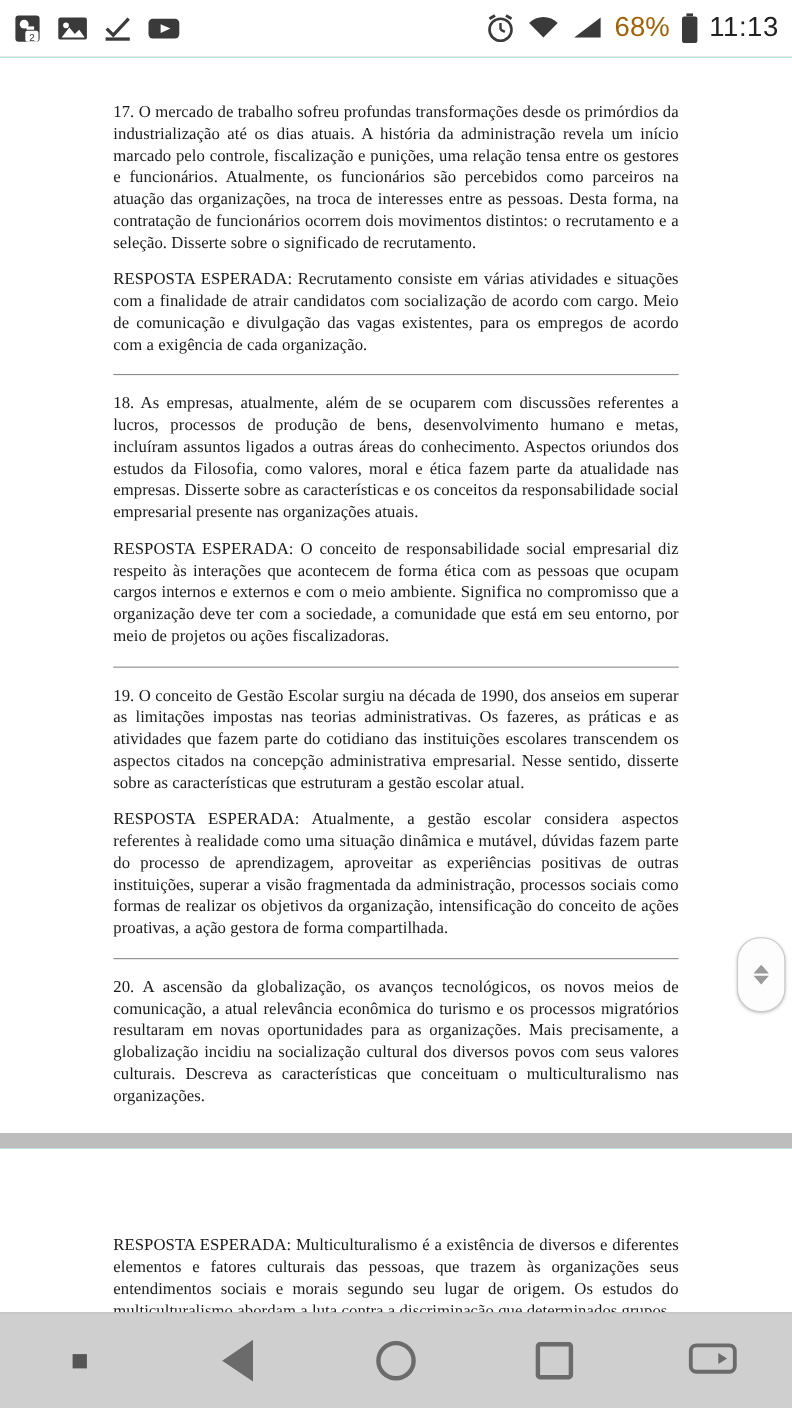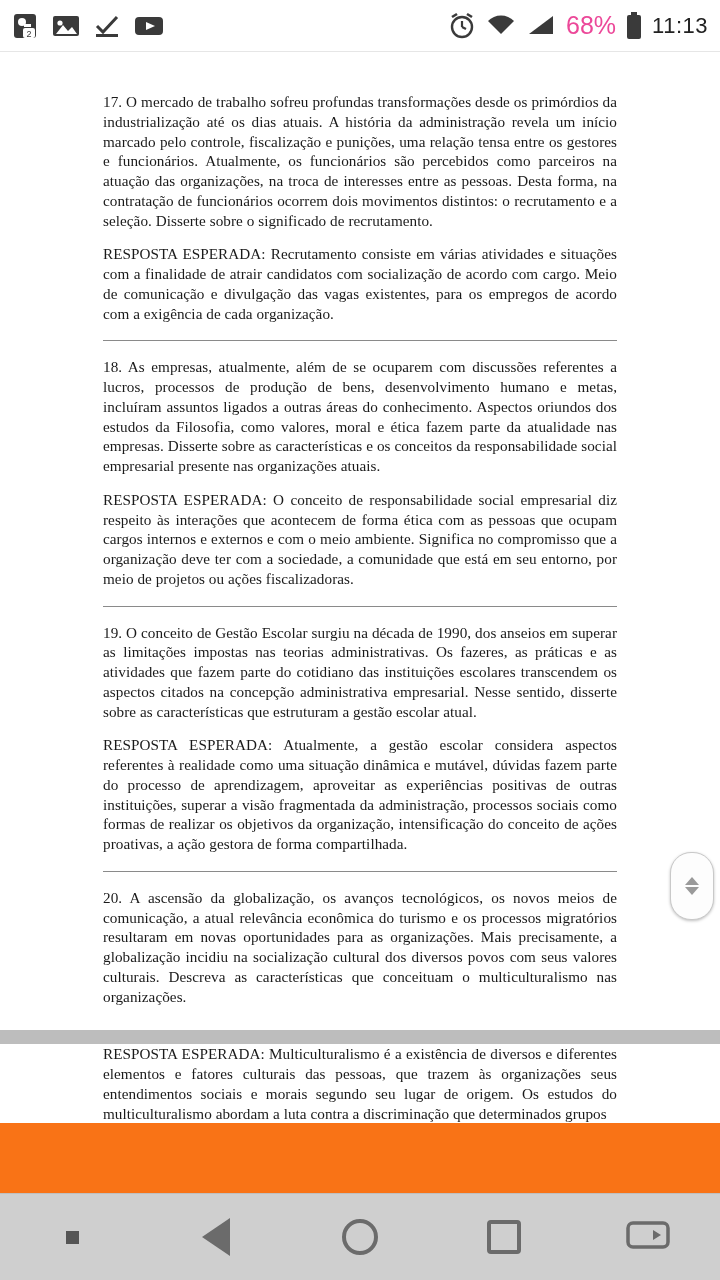--- a/index.html
+++ b/index.html
@@ -37,58 +37,59 @@
     gap: 10px;
   }
   .si {
     display: inline-flex;
     align-items: center;
     justify-content: center;
     color: #3a3a3a;
   }
   .clock-text {
     font-family: "Liberation Sans", sans-serif;
-    font-size: 22px;
+    font-size: 25px;
     color: #222;
     letter-spacing: 0.5px;
   }
   .battery-text {
     font-family: "Liberation Sans", sans-serif;
     font-size: 25px;
-    color: #ec4899;
+    color: #a16207;
   }
 
   
   .doc-scroll {
     position: absolute;
     top: 52px;
     left: 0;
     right: 0;
     bottom: 86px;
-    background: #f97316;
+    background: #14b8a6;
     overflow: hidden;
   }
   .page {
     background: #ffffff;
     padding: 0 103px 0 103px;
     box-sizing: border-box;
     width: 720px;
   }
   .page-one {
     padding-top: 40px;
     padding-bottom: 10px;
     min-height: 940px;
     box-sizing: border-box;
   }
   .page-gap {
     height: 14px;
     background: #bdbdbd;
     width: 100%;
   }
   .page-two {
+    padding-top: 78px;
   }
 
   p.q, p.a {
     margin: 0 0 0 0;
     font-size: 15.2px;
     line-height: 1.30;
     text-align: justify;
     color: #1a1a1a;
     letter-spacing: 0.05px;
   }

